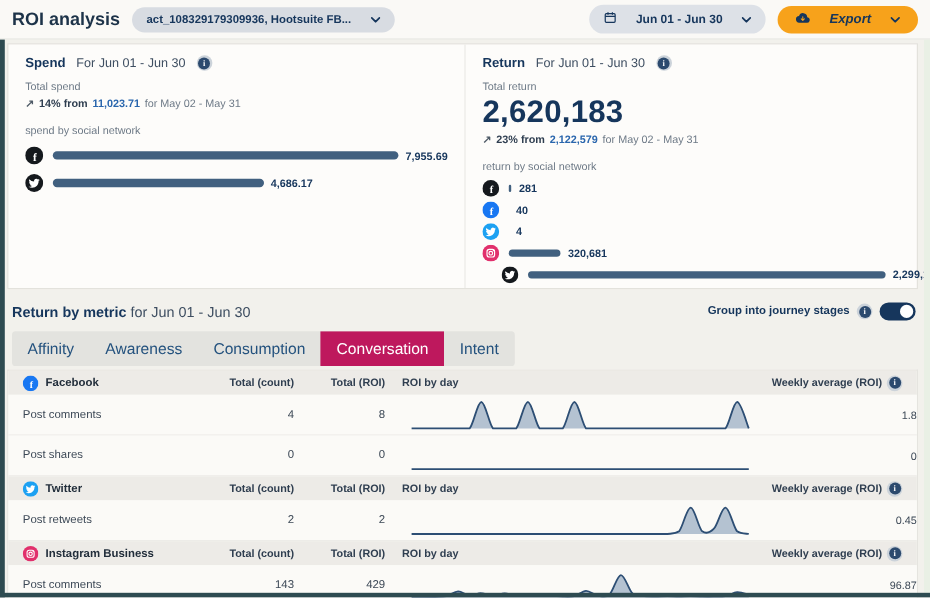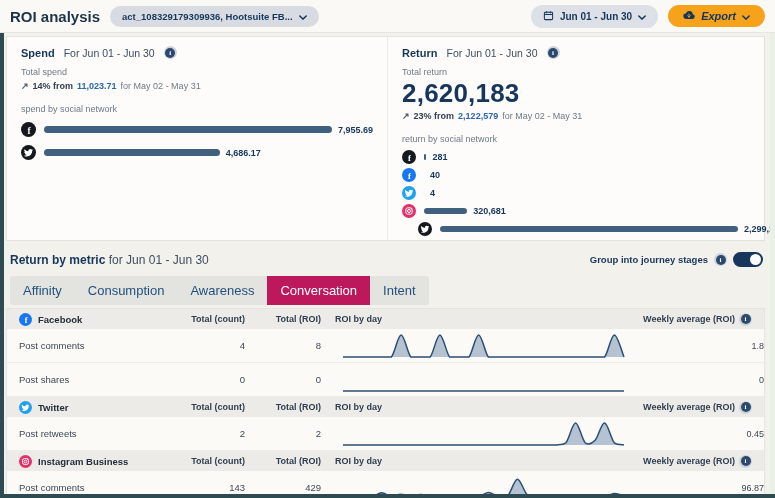--- a/index.html
+++ b/index.html
@@ -10,21 +10,21 @@
     background:#f2f1ec;
     color:#16365c;
   }
   .left-strip{position:absolute;left:0;top:33px;bottom:0;width:4px;background:#2e4b51;z-index:8;}
   .bottom-strip{position:absolute;left:0;bottom:0;width:100%;height:4px;background:#2e4b51;z-index:9;}
   .right-strip{position:absolute;right:0;top:33px;bottom:4px;width:5px;background:#e9f0e5;z-index:7;}
 
   
   .topbar{height:33px;display:flex;align-items:center;gap:10px;padding:0 10px;background:#faf9f6;border-bottom:1px solid #e7e6e1;}
   .page-title{font-size:15px;font-weight:bold;color:#1d3349;}
-  .pill{display:inline-flex;align-items:center;gap:6px;border:none;cursor:pointer;
+  .pill{display:inline-flex;align-items:center;gap:16px;border:none;cursor:pointer;
         background:#d8dce2;border-radius:12px;padding:5px 12px;
         font-family:"Liberation Sans",sans-serif;font-size:9.5px;font-weight:bold;color:#16365c;}
   .spacer{flex:1;}
   .date-pill{background:#dde1e7;border-radius:13px;font-size:10px;}
   .export-btn{background:#f7a21b;border-radius:13px;font-size:11px;padding:5px 15px;font-style:italic;}
 
   
   .card{margin:3px 10px 0 6px;background:#fdfcfa;border:1px solid #e3e2dc;display:flex;height:205px;}
   .half{flex:1;padding:9px 14px 8px 14px;}
   .half-spend{border-right:1px solid #eceae6;}
@@ -245,22 +245,22 @@
       </span>
     <span class="toggle">
         <span class="knob"></span>
       </span>
   </span>
 </div>
 
 
 <div class="tabs">
     <div class="tab">Affinity</div>
+    <div class="tab">Awareness</div>
     <div class="tab">Consumption</div>
-    <div class="tab">Awareness</div>
     <div class="tab active">Conversation</div>
     <div class="tab">Intent</div>
   </div>
 
 
 <div class="table-card">
     <div class="trow thead">
       <span class="net-name">
         <svg width="13" height="13" viewBox="0 0 24 24" style="flex:0 0 auto">
           <circle cx="12" cy="12" r="12" fill="#1877f2"></circle>

